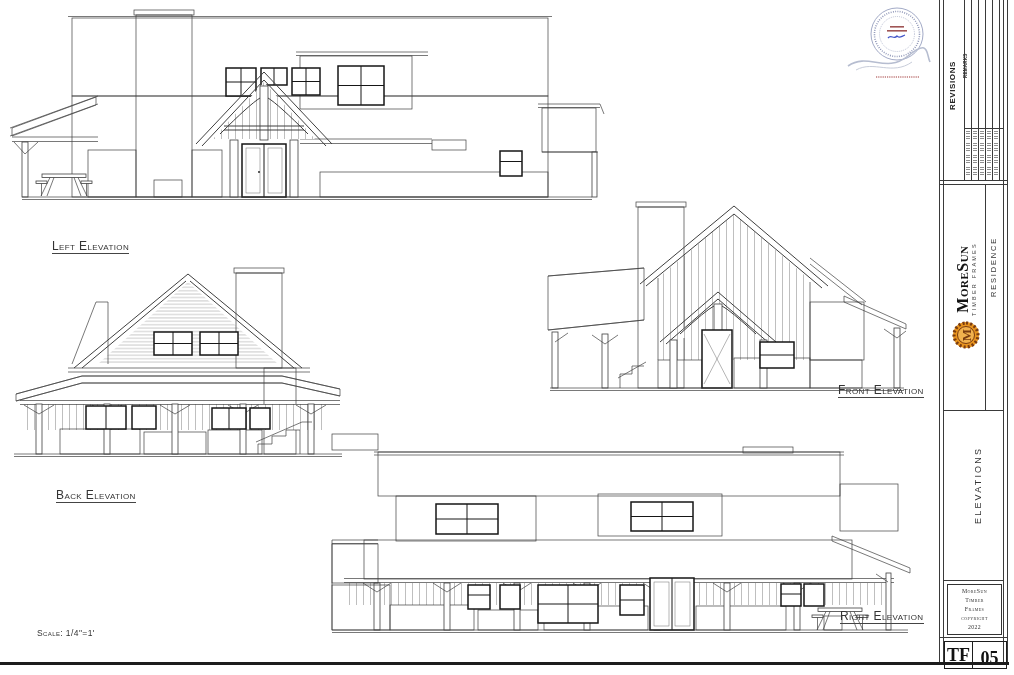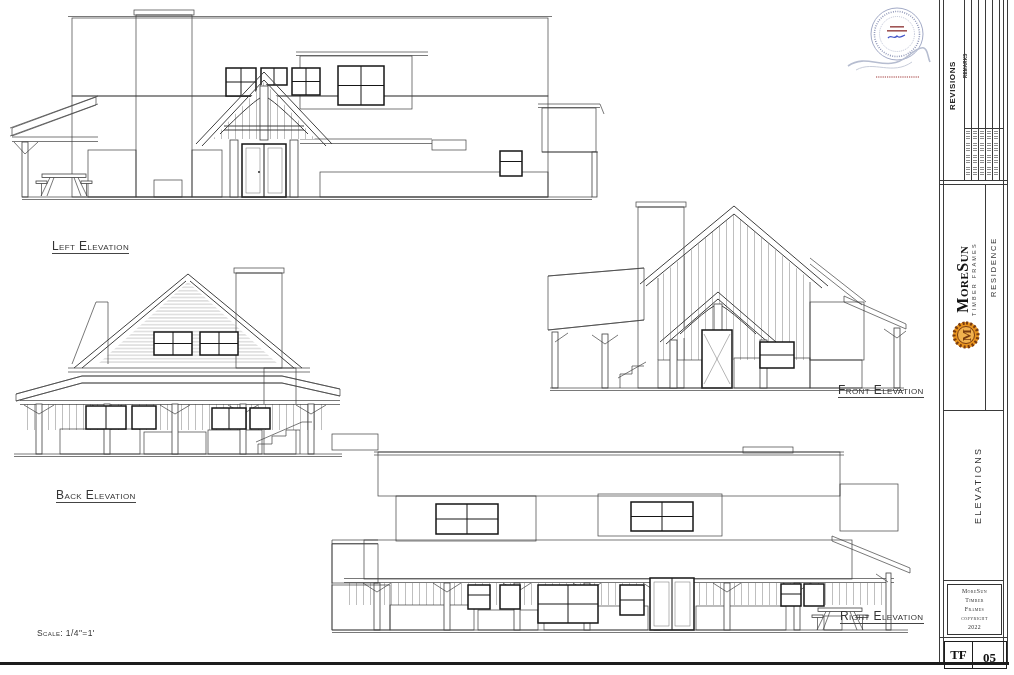--- a/index.html
+++ b/index.html
@@ -24,21 +24,21 @@
             transform:rotate(-90deg);transform-origin:0 0;display:flex;align-items:center;gap:4px;}
   .logo-texts{display:flex;flex-direction:column;align-items:center;line-height:1;}
   .logo-name{font-family:"Liberation Serif",serif;font-weight:bold;font-variant:small-caps;
              font-size:16px;color:#141414;letter-spacing:.5px;}
   .logo-tag{font-size:5.5px;letter-spacing:2.2px;color:#3a3a3a;text-transform:uppercase;margin-top:1px;}
   .copyright-box{position:absolute;left:947px;top:584px;width:53px;height:49px;border:1px solid #333;
       display:flex;flex-direction:column;align-items:center;justify-content:center;
       font-family:"Liberation Serif",serif;font-variant:small-caps;font-size:5.8px;line-height:1.55;
       letter-spacing:.4px;color:#333;text-align:center;}
   .tf-box{position:absolute;left:944px;top:641px;width:61px;height:26px;border:1.6px solid #1d1d1d;
-      display:flex;font-family:"Liberation Serif",serif;font-weight:bold;font-size:13px;color:#111;}
+      display:flex;font-family:"Liberation Serif",serif;font-weight:bold;font-size:18px;color:#111;}
   .tf-cell{display:flex;align-items:center;justify-content:center;}
   .tf-code{width:27px;border-right:1.4px solid #1d1d1d;}
   .tf-num{flex:1;margin-top:6px;}
   .bottom-border{position:absolute;left:0;top:662px;width:1009px;height:2.6px;background:#1c1c1c;}
 </style>
 </head>
 <body>
 
 <div class="sheet">
 

